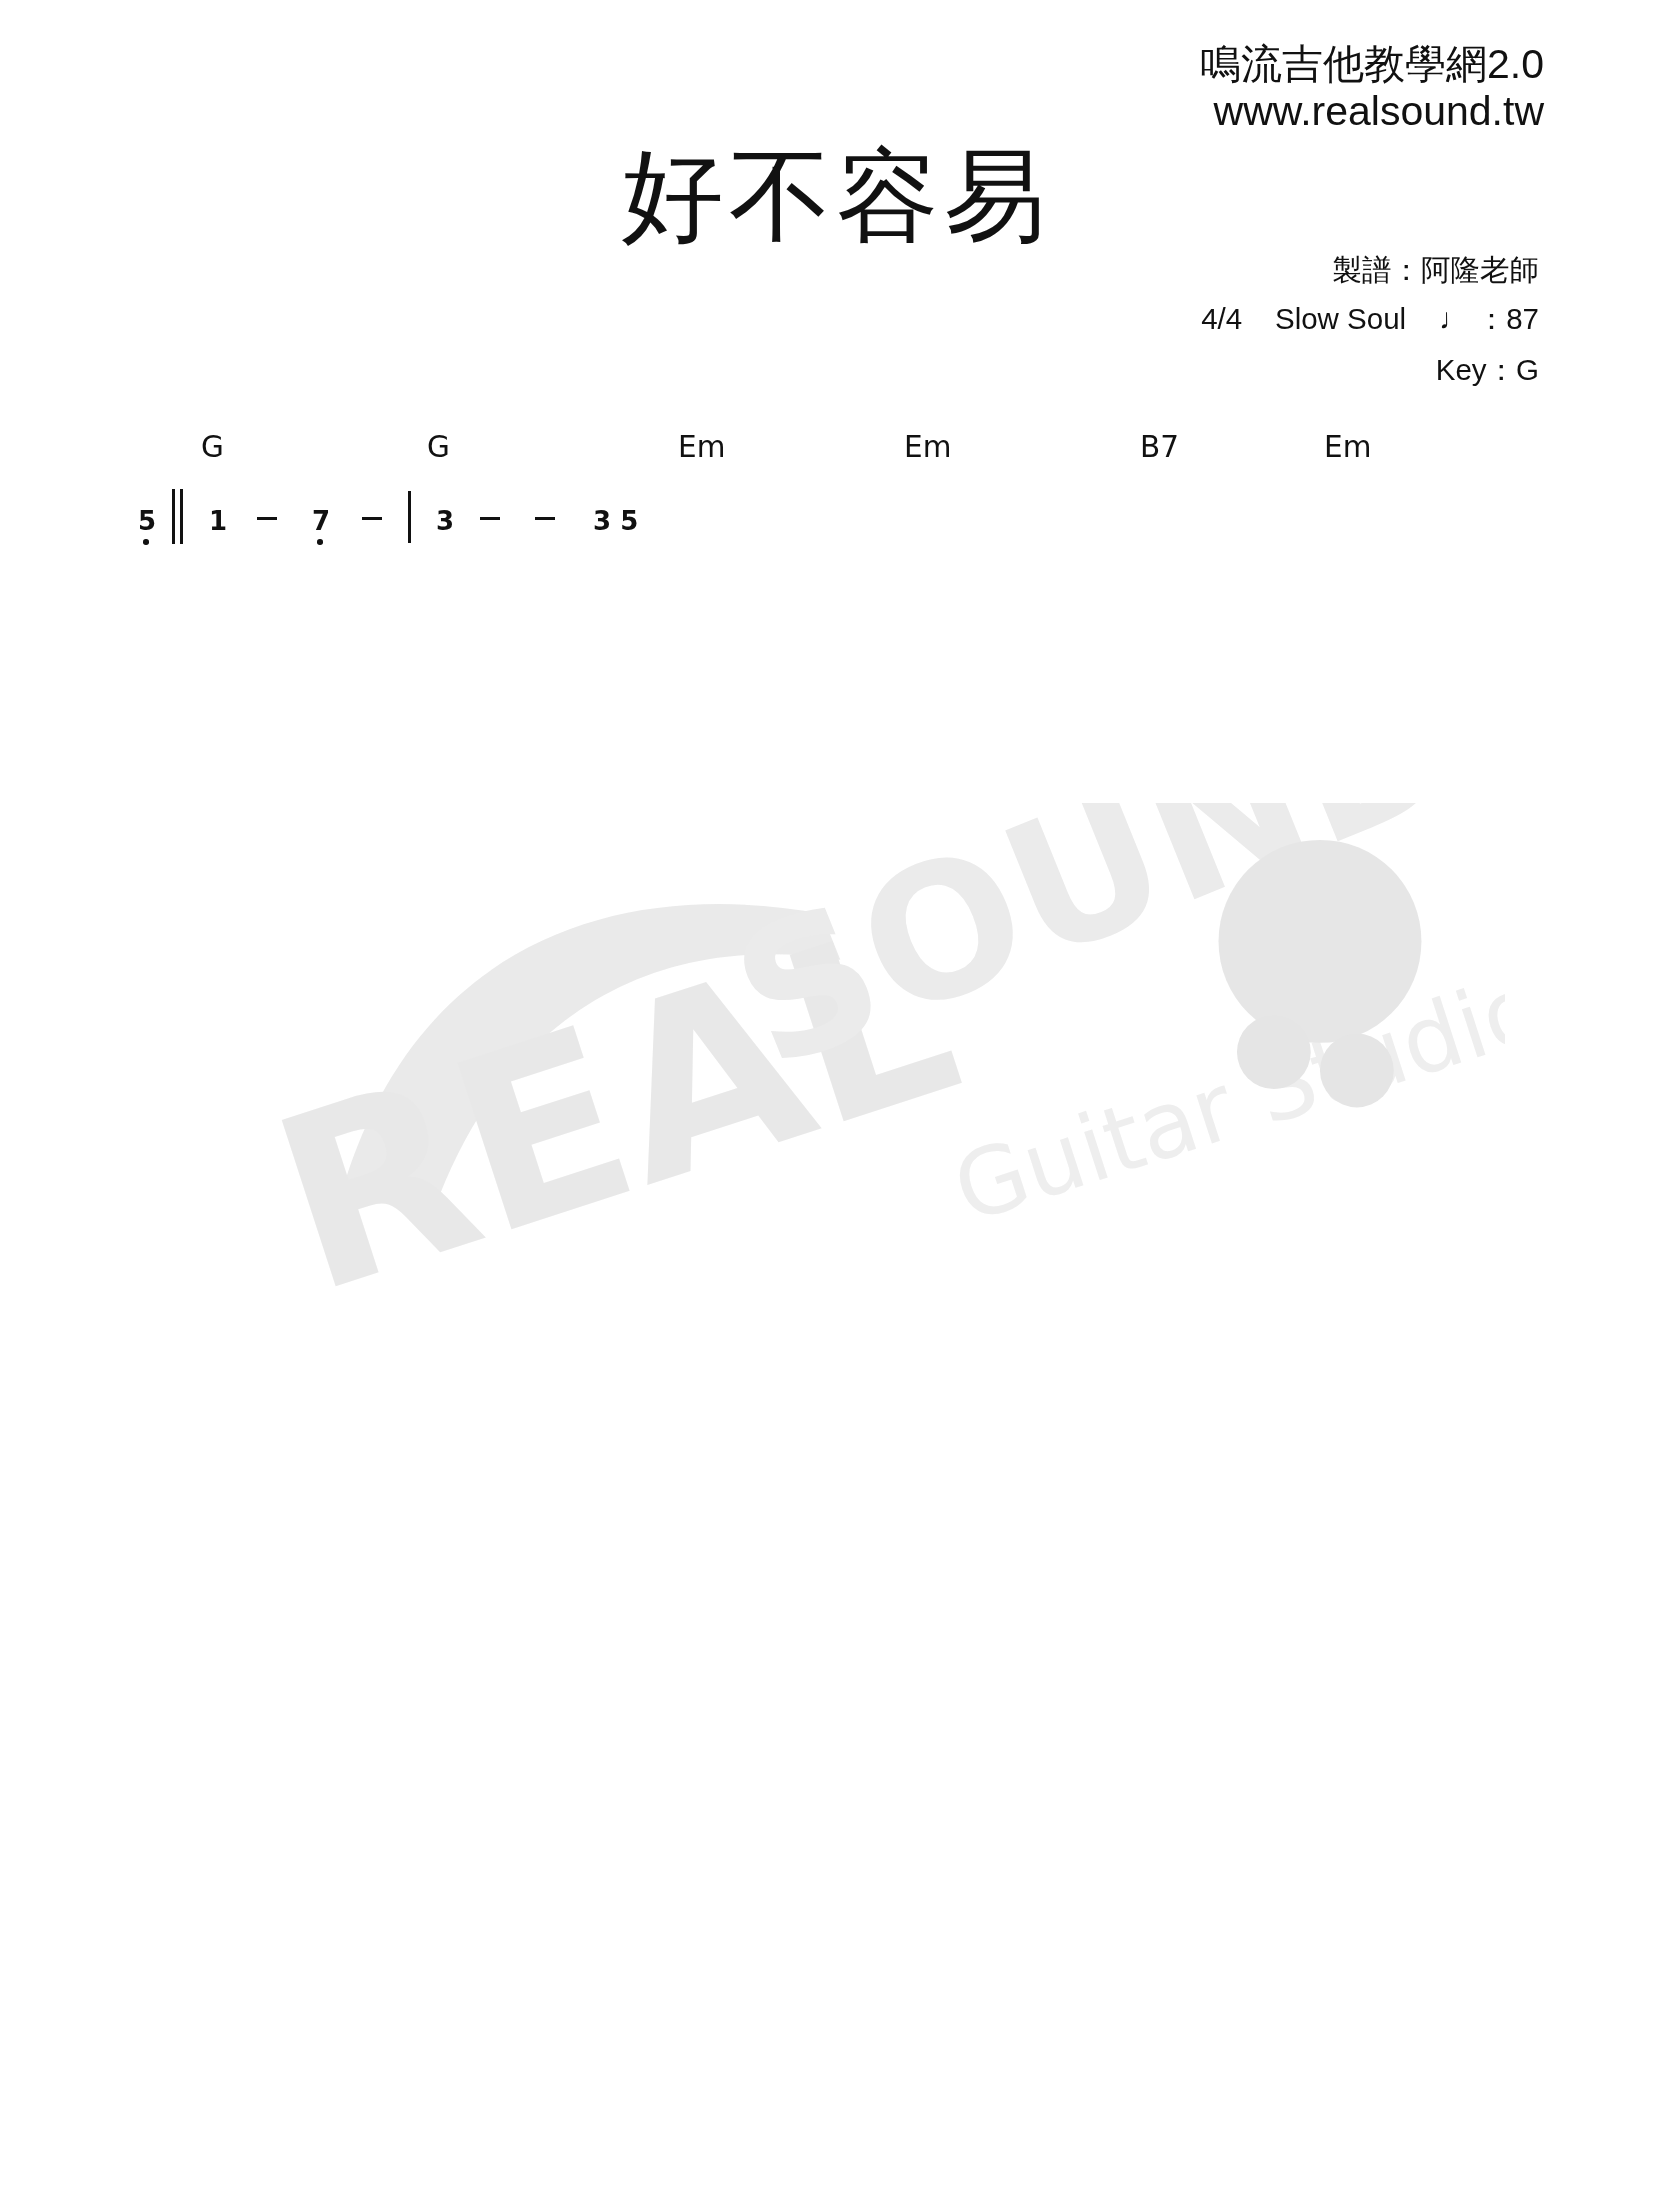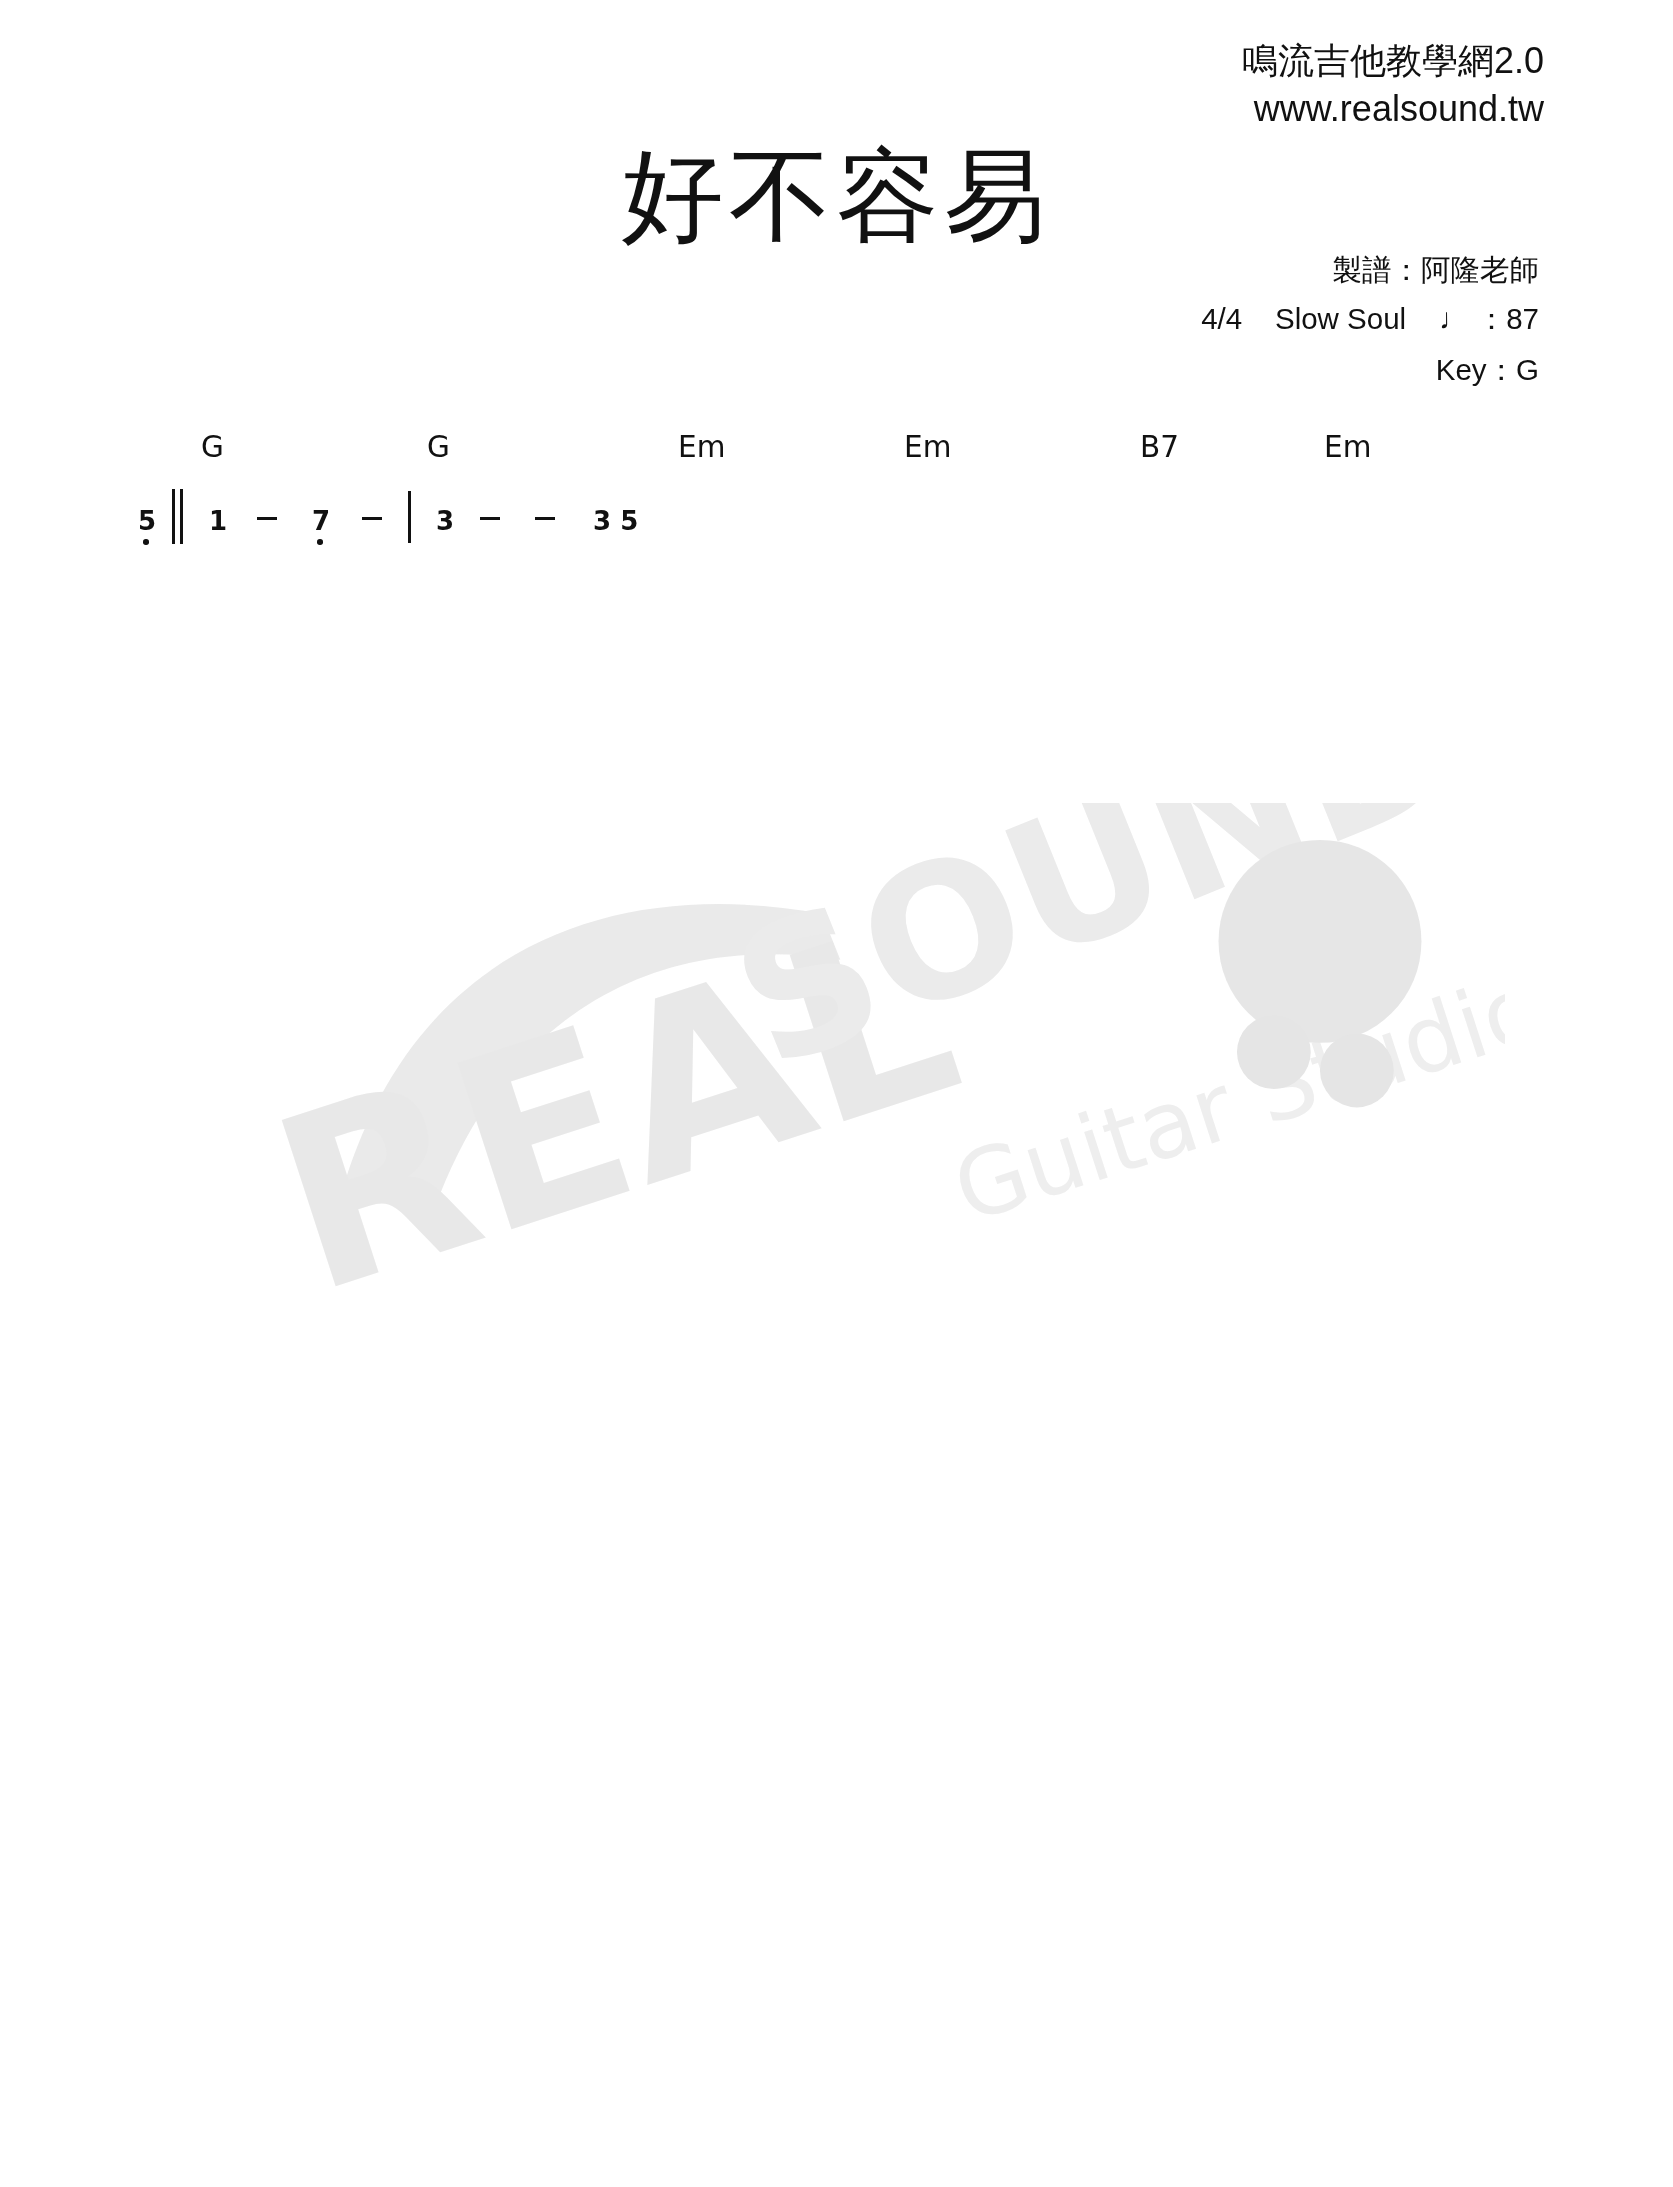--- a/index.html
+++ b/index.html
@@ -1,19 +1,19 @@
 <!DOCTYPE html>
 <html style="font-size:14.8px"><head>
 <meta charset="utf-8">
 <style>
   html, body { margin:0; padding:0; background:#ffffff; }
   body { width:1673px; height:2187px; position:relative; overflow:hidden;
          font-family:"Liberation Sans","DejaVu Sans",sans-serif; color:#111; }
   .abs { position:absolute; white-space:nowrap; }
-  .site { font-size:36px; right:129px; text-align:left; }
+  .site { font-size:41px; right:129px; text-align:left; }
   .title { font-size:102px; left:0; width:1673px; text-align:center; top:129px; letter-spacing:5.5px; }
   .meta { font-size:29.5px; right:134px; text-align:right; }
   .chord { font-family:"DejaVu Sans",sans-serif; font-size:29.5px; }
   .num { font-family:"DejaVu Sans",sans-serif; font-size:26px; font-weight:bold; }
   .dash { position:absolute; height:2.8px; width:20px; background:#111; }
   .bar { position:absolute; width:2.8px; background:#111; }
   .dot { position:absolute; width:5.5px; height:5.5px; border-radius:50%; background:#111; }
   .uline { position:absolute; height:2.8px; background:#111; }
   .watermark { position:absolute; left:231px; top:803px; width:1274px; height:535px; pointer-events:none; }
 </style>

